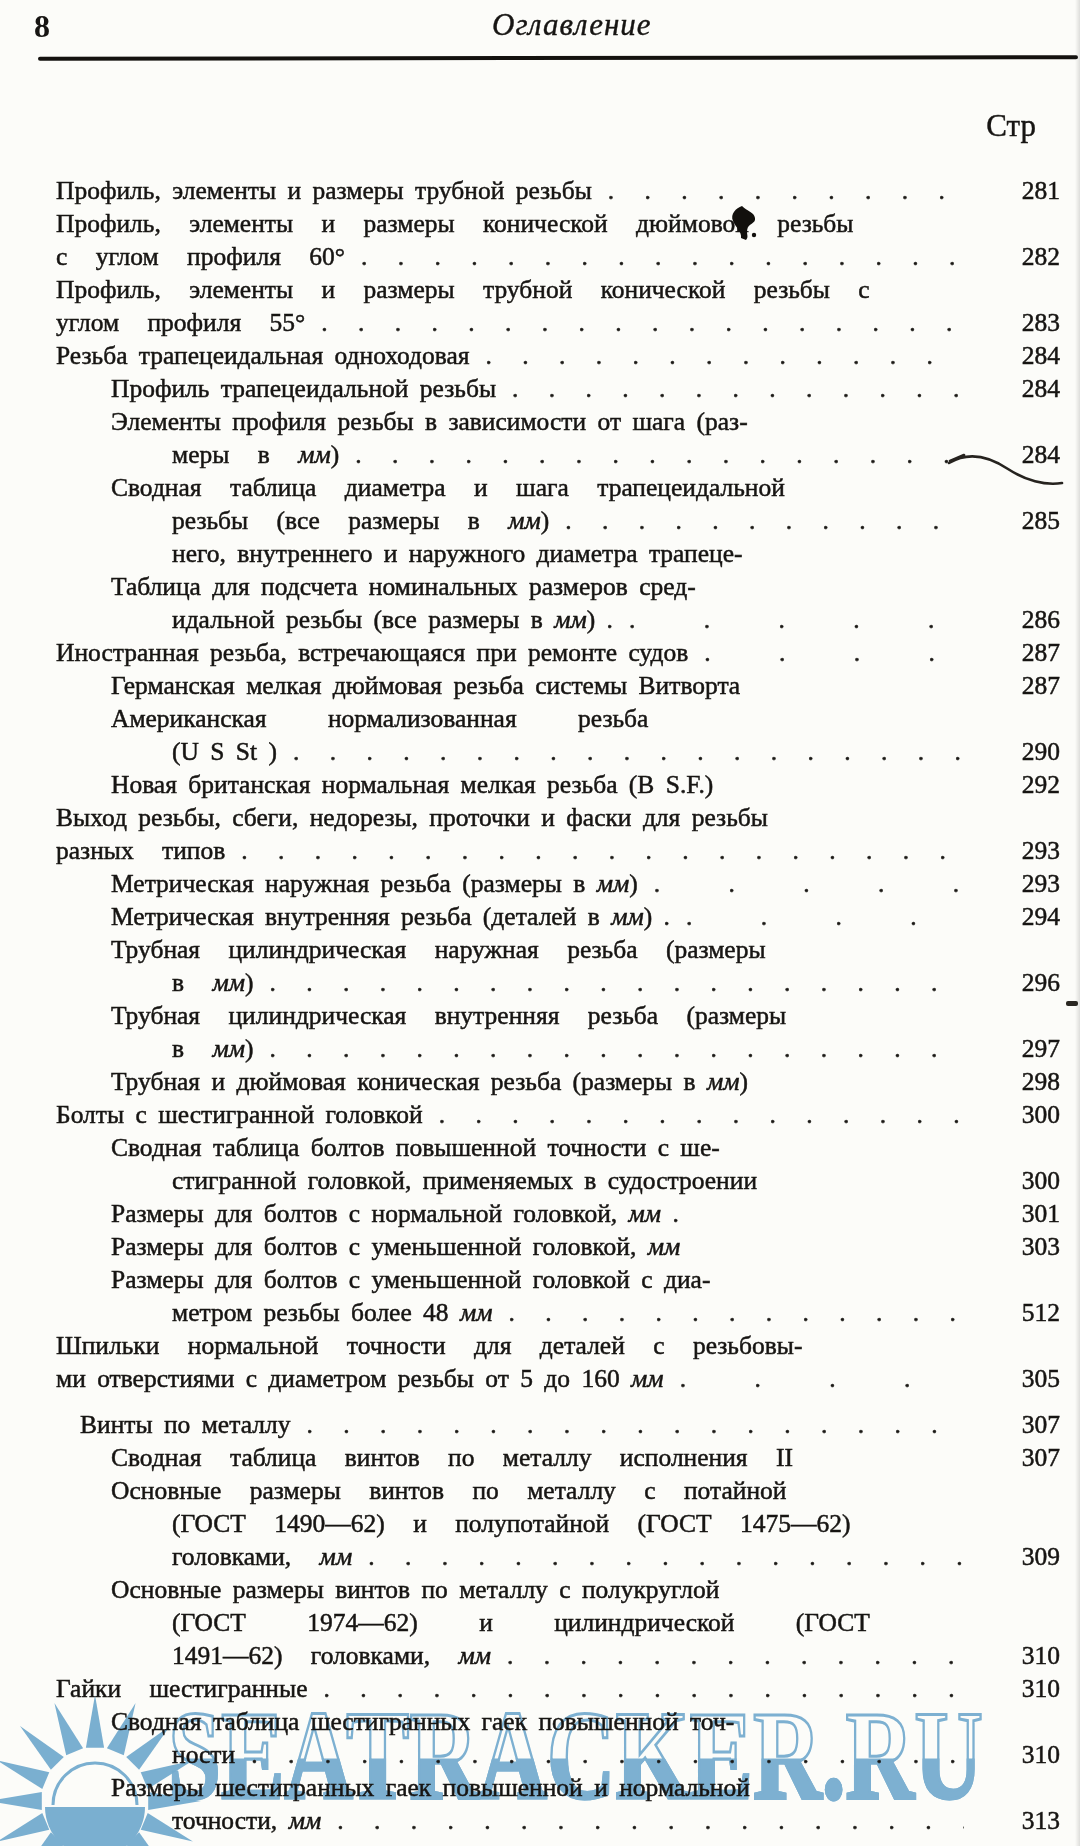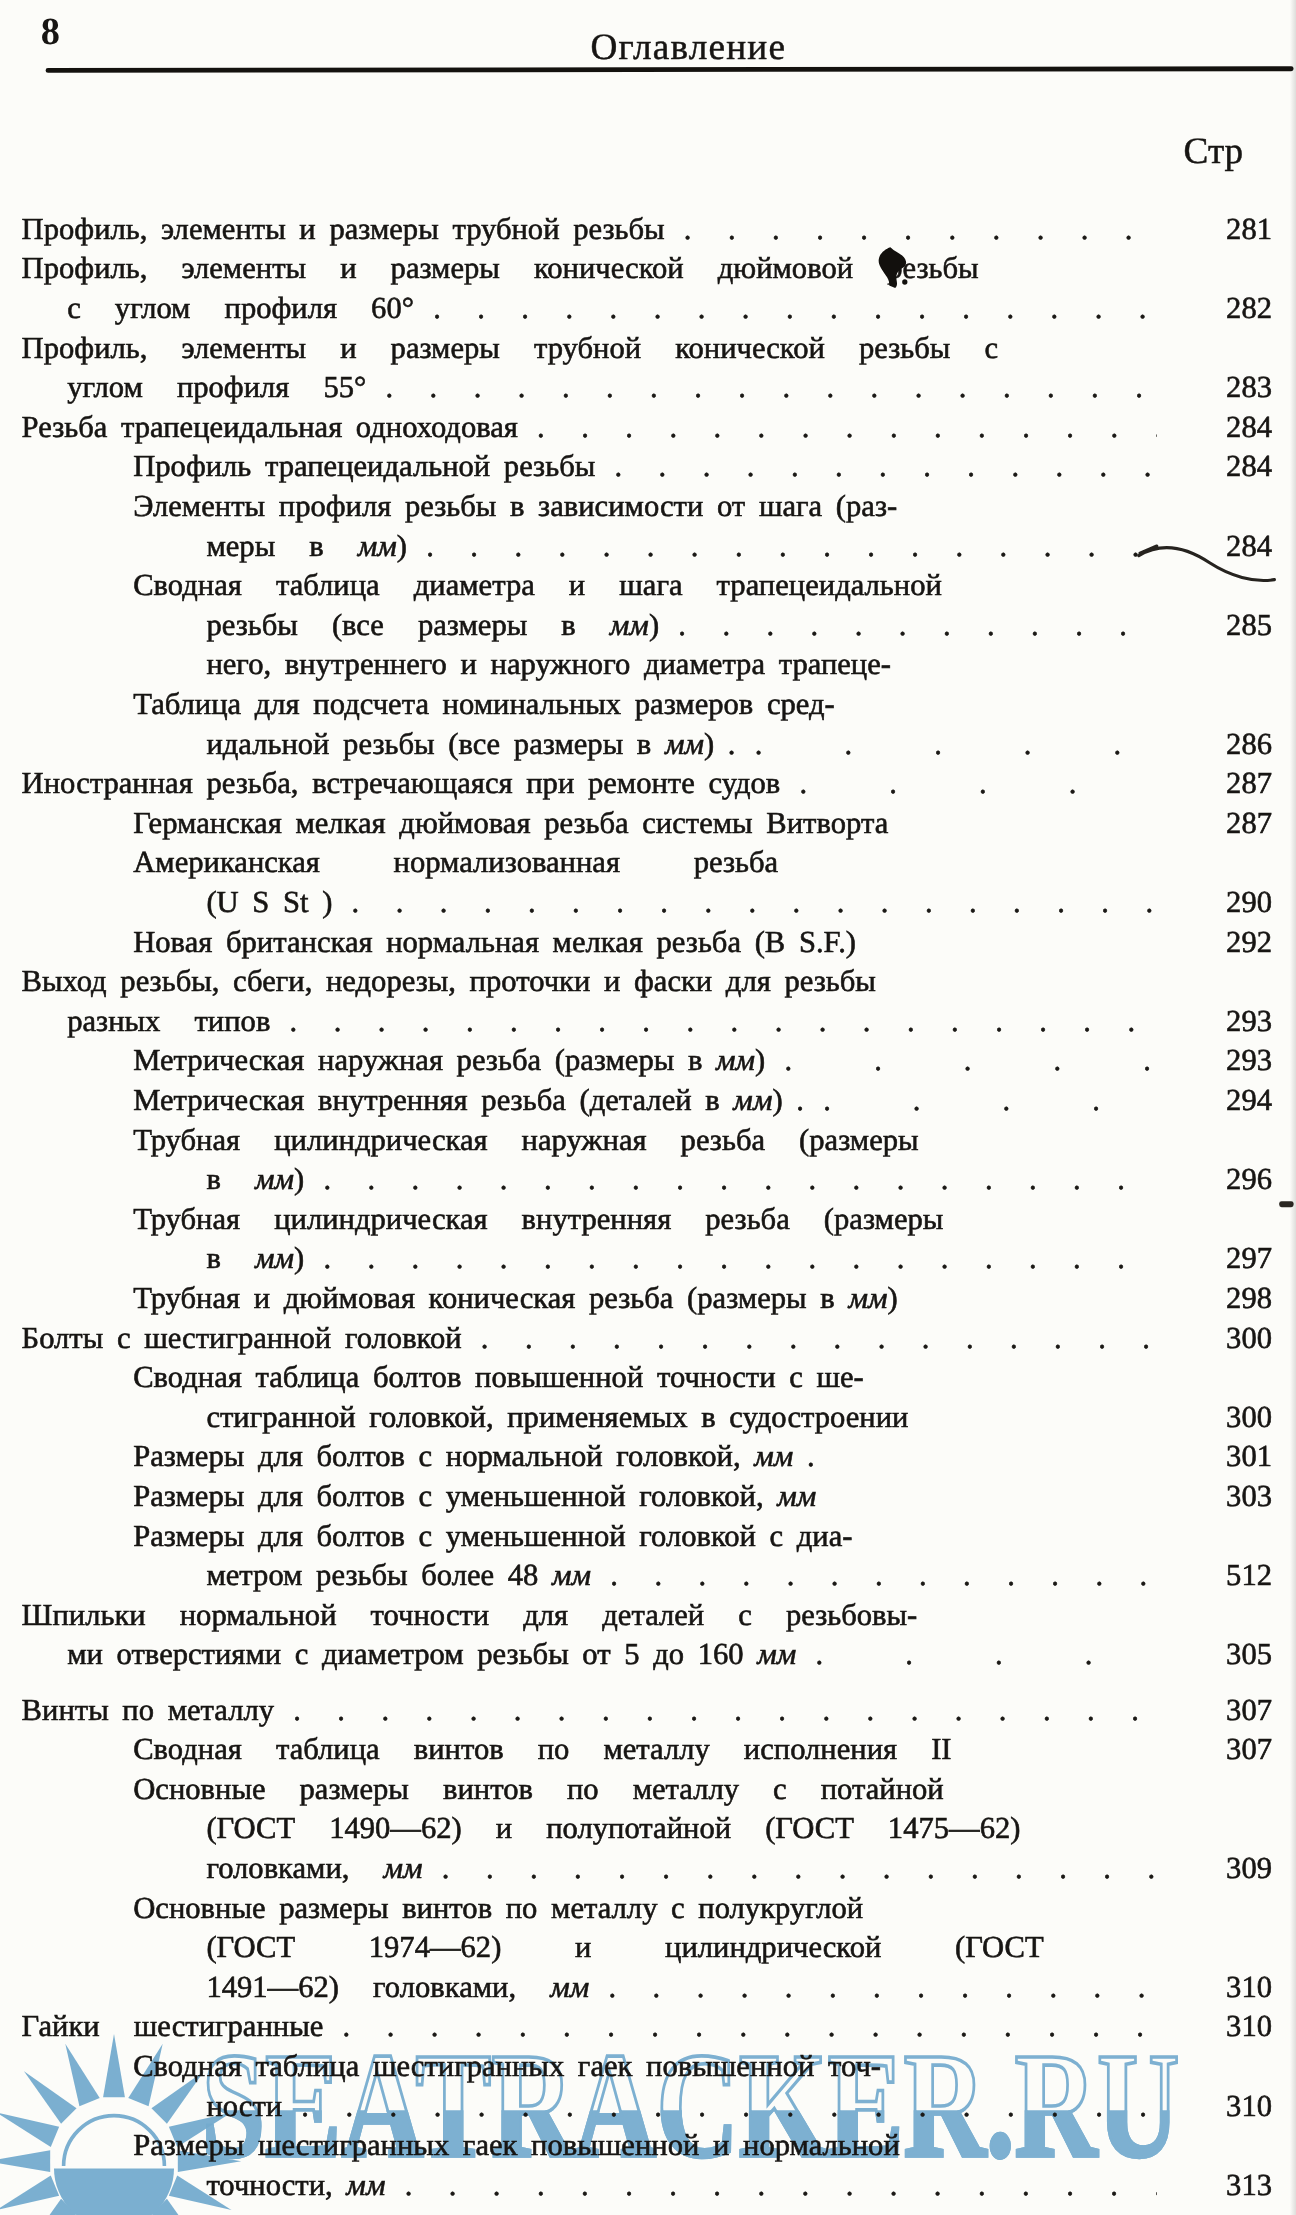--- a/index.html
+++ b/index.html
@@ -17,53 +17,53 @@
     content:'';position:absolute;right:0;top:0;bottom:0;width:5px;
     background:linear-gradient(to left, rgba(0,0,0,0.12), rgba(0,0,0,0));
     pointer-events:none;z-index:5;
   }
   
   .folio{
     position:absolute;left:34px;top:8px;
     font-size:32px;font-weight:bold;letter-spacing:1px;
   }
   .running-title{
-    position:absolute;left:492px;top:21px;
-    font-size:31px;letter-spacing:1px;
+    position:absolute;left:492px;top:7px;
+    font-style:italic;font-size:31px;letter-spacing:1px;
     -webkit-text-stroke:.4px currentColor;
   }
   .rule{
     position:absolute;left:38px;right:2px;top:56px;height:4px;
     background:#14120f;
     transform:rotate(-.08deg);
     border-radius:2px;
   }
   .colhdr{
     position:absolute;top:108px;right:44px;
     font-size:31px;
     -webkit-text-stroke:.4px currentColor;
   }
   
   .toc{
     position:absolute;left:0;right:0;top:174px;z-index:2;
     font-size:25.5px;
     -webkit-text-stroke:.5px currentColor;
   }
-  .entry.gap{margin-top:13px;}
+  .entry.gap{margin-top:13px;margin-left:24px;}
   .row{
     display:flex;align-items:baseline;
     height:33px;line-height:33px;
     padding-right:20px;
     white-space:nowrap;
   }
   .row .txt{word-spacing:5px;}
   .row .txt i{font-style:italic;}
   .row .txt.w1{word-spacing:22px;}
   .row .txt.w2{word-spacing:55px;}
-  .l0f{padding-left:18px;}
+  .l0f{padding-left:56px;}
   .l0c{padding-left:56px;}
   .l1f{padding-left:84px;margin-left:27px;}
   .l1c{padding-left:172px;}
   .lead{
     flex:1;overflow:hidden;white-space:nowrap;
     margin:0 26px 0 16px;
     color:#1b1916;
   }
   .lead.full::after{
     content:". . . . . . . . . . . . . . . . . . . . . . . . . . . . . . . . . . . . . . . .";

